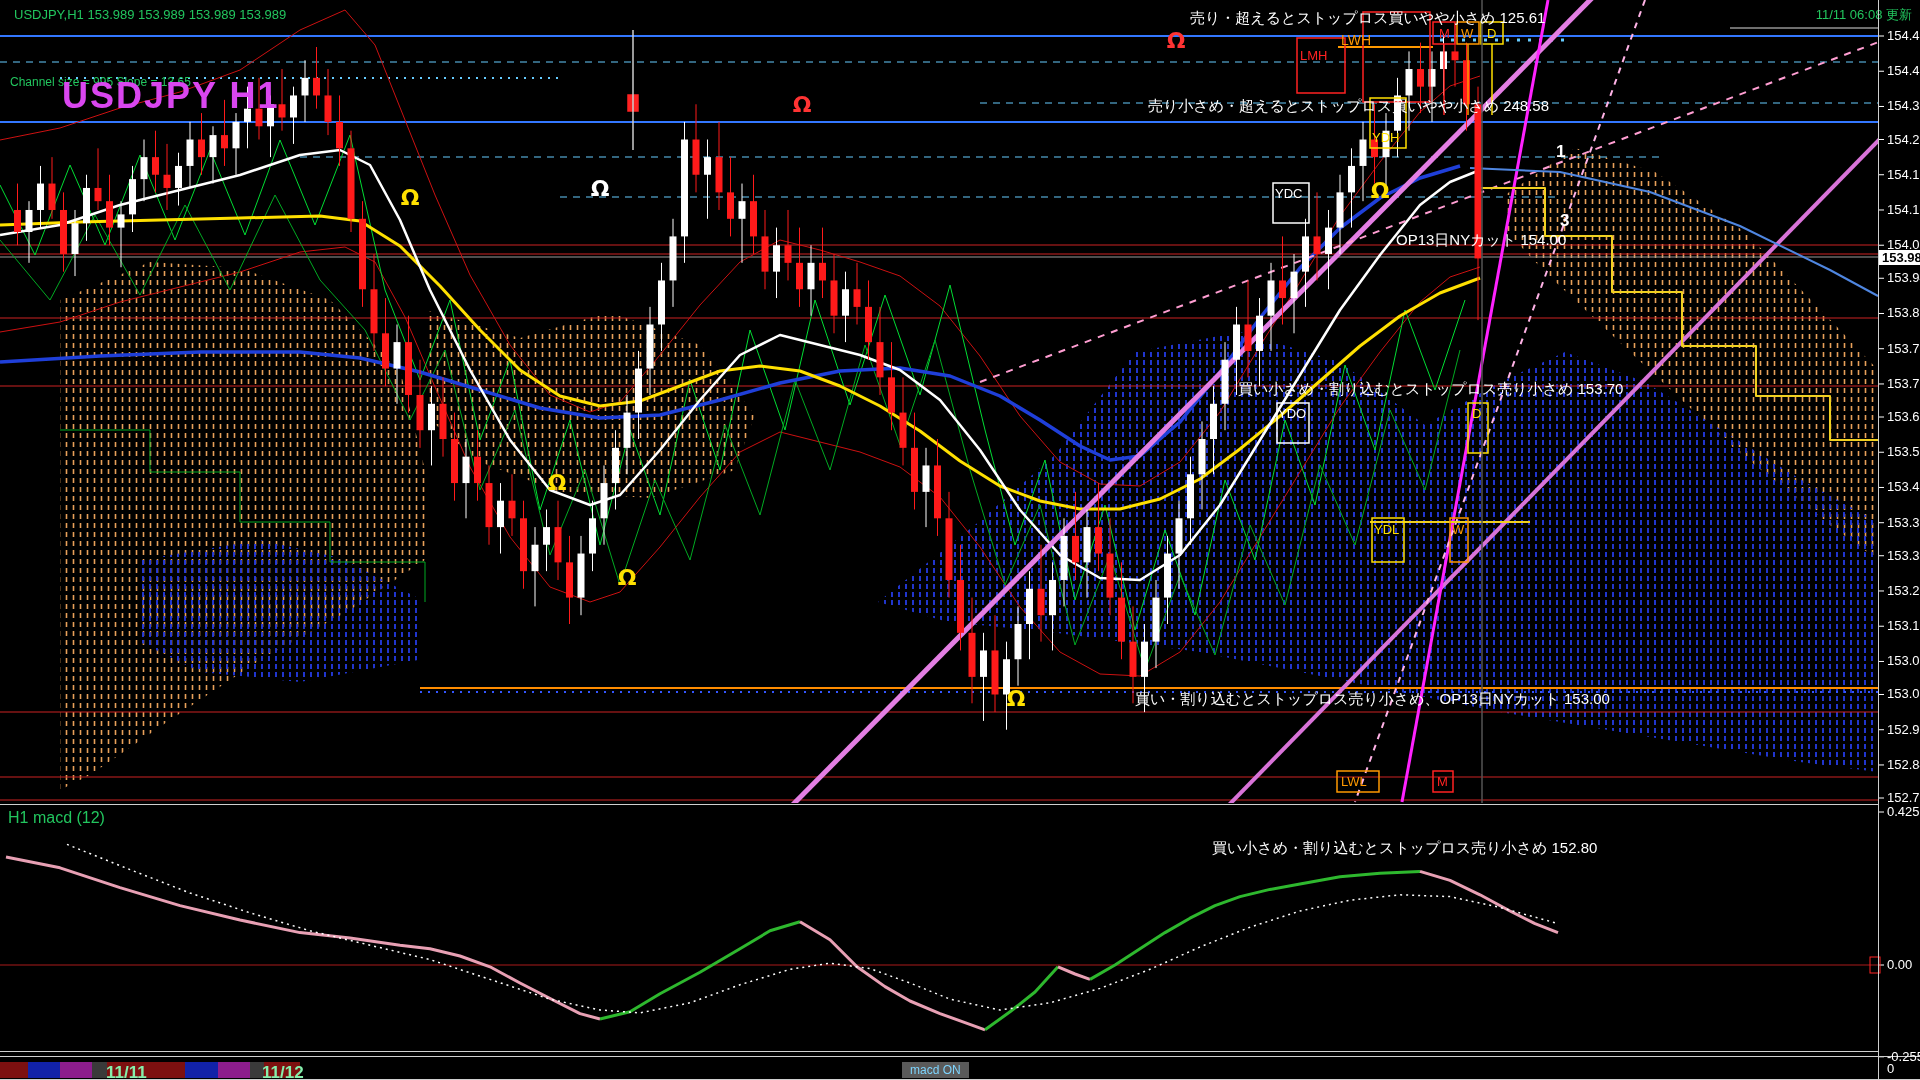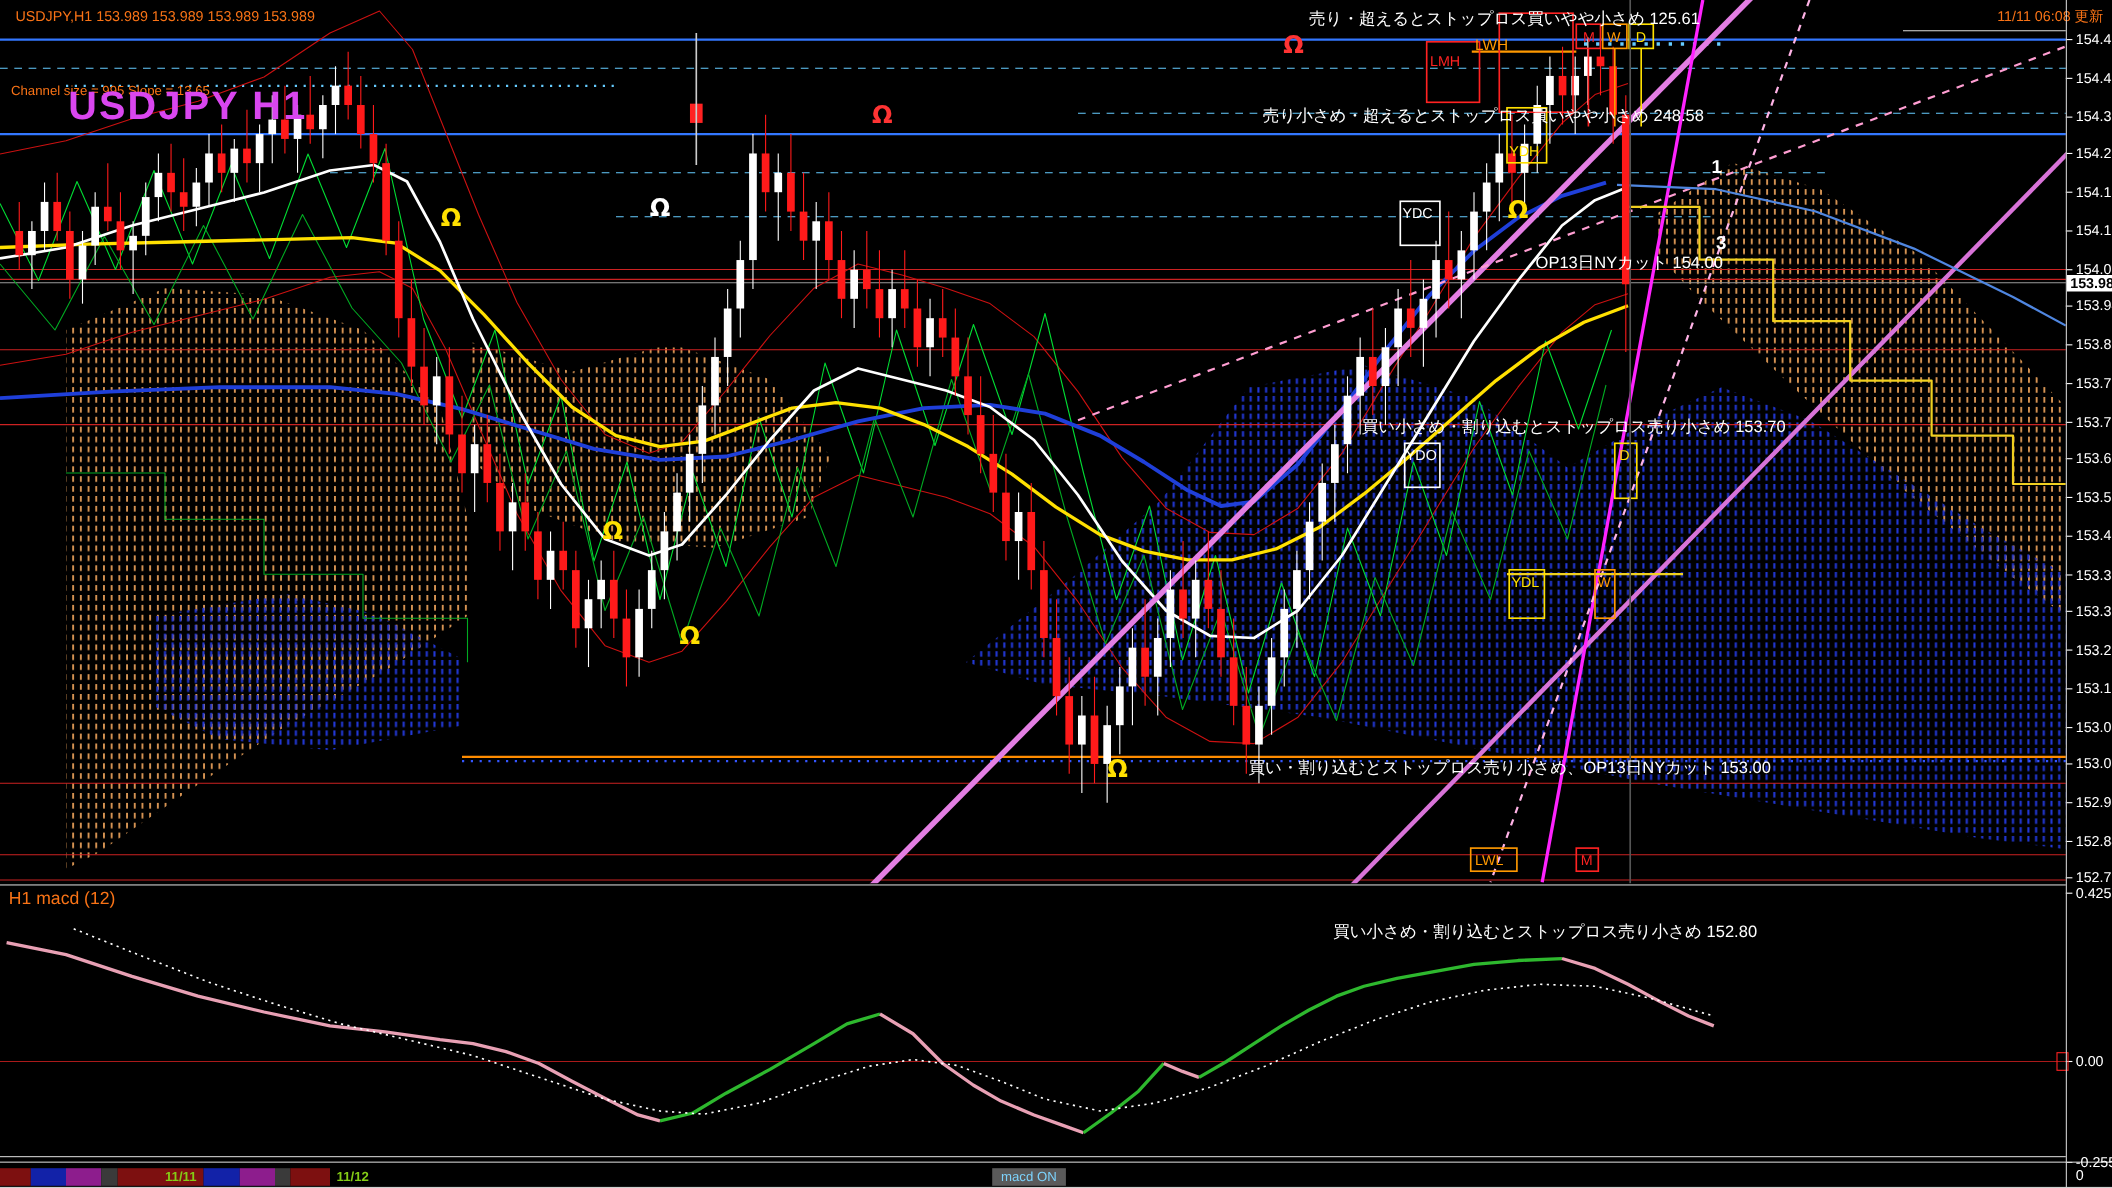--- a/index.html
+++ b/index.html
@@ -1,25 +1,25 @@
 <!DOCTYPE html>
 <html><head>
 <meta charset="utf-8">
 <style>
   html,body{margin:0;padding:0;background:#000;}
   #root{position:relative;width:1920px;height:1080px;background:#000;overflow:hidden;
         font-family:"Liberation Sans","DejaVu Sans",sans-serif;}
   svg{position:absolute;left:0;top:0;}
   .lbl{position:absolute;white-space:nowrap;line-height:1;}
-  .hdr{color:#f97316;font-size:13px;}
+  .hdr{color:#22c55e;font-size:13px;}
   .watermark{color:#d946ef;font-size:36px;font-weight:700;letter-spacing:2px;}
   .annot{color:#fff;font-size:15px;}
   .axis-lbl{color:#fff;font-size:13px;}
   .cur-badge{background:#fff;color:#000;font-size:13px;font-weight:700;padding:1px 3px;}
-  .tl-date{color:#84cc16;font-size:12px;font-weight:700;margin-left:44px;}
+  .tl-date{color:#86efac;font-size:17px;font-weight:700;}
   .macd-toggle{color:#7dd3fc;background:#5a5a5a;font-size:12px;padding:2px 8px;}
   .sep{position:absolute;background:#cfcfcf;}
 </style>
 </head>
 <body>
 
 <div id="root">
 
   <svg id="chart-svg" width="1920" height="1080">
     <defs>

